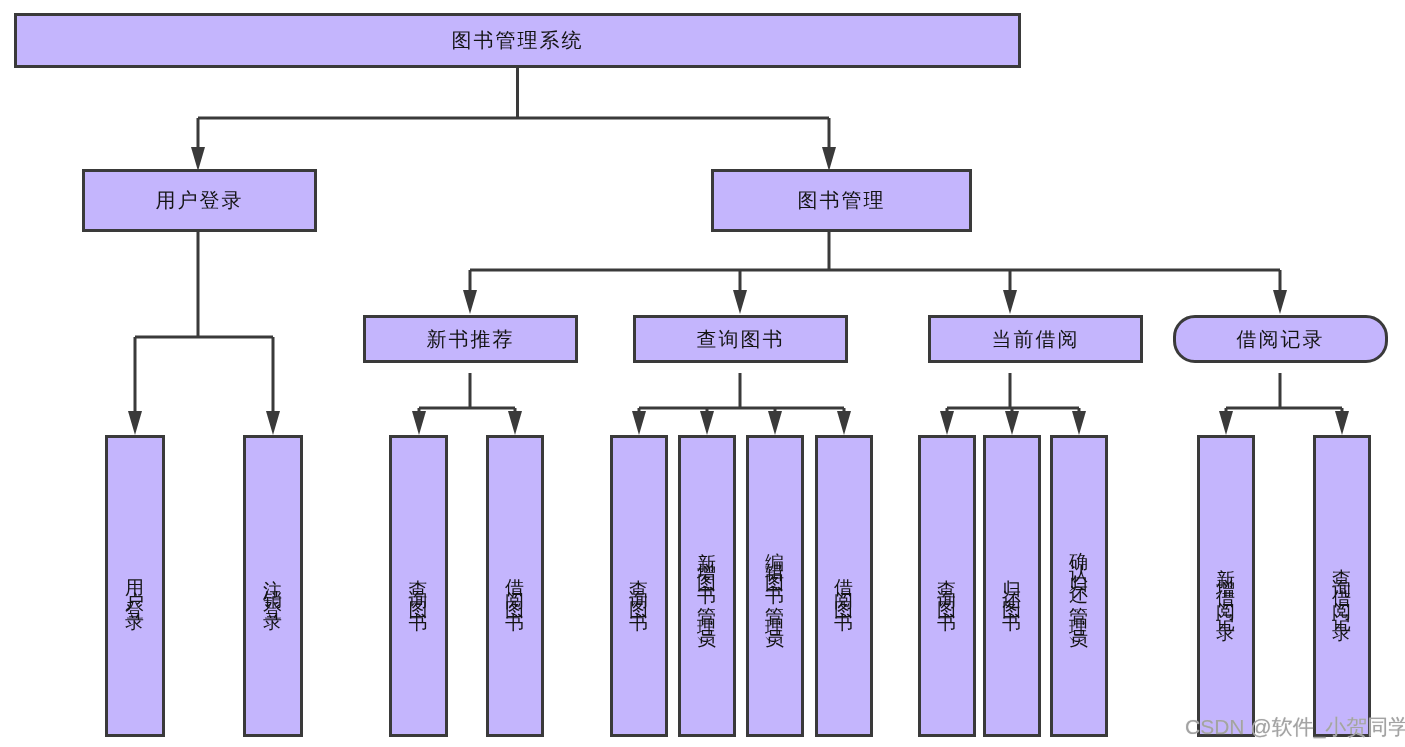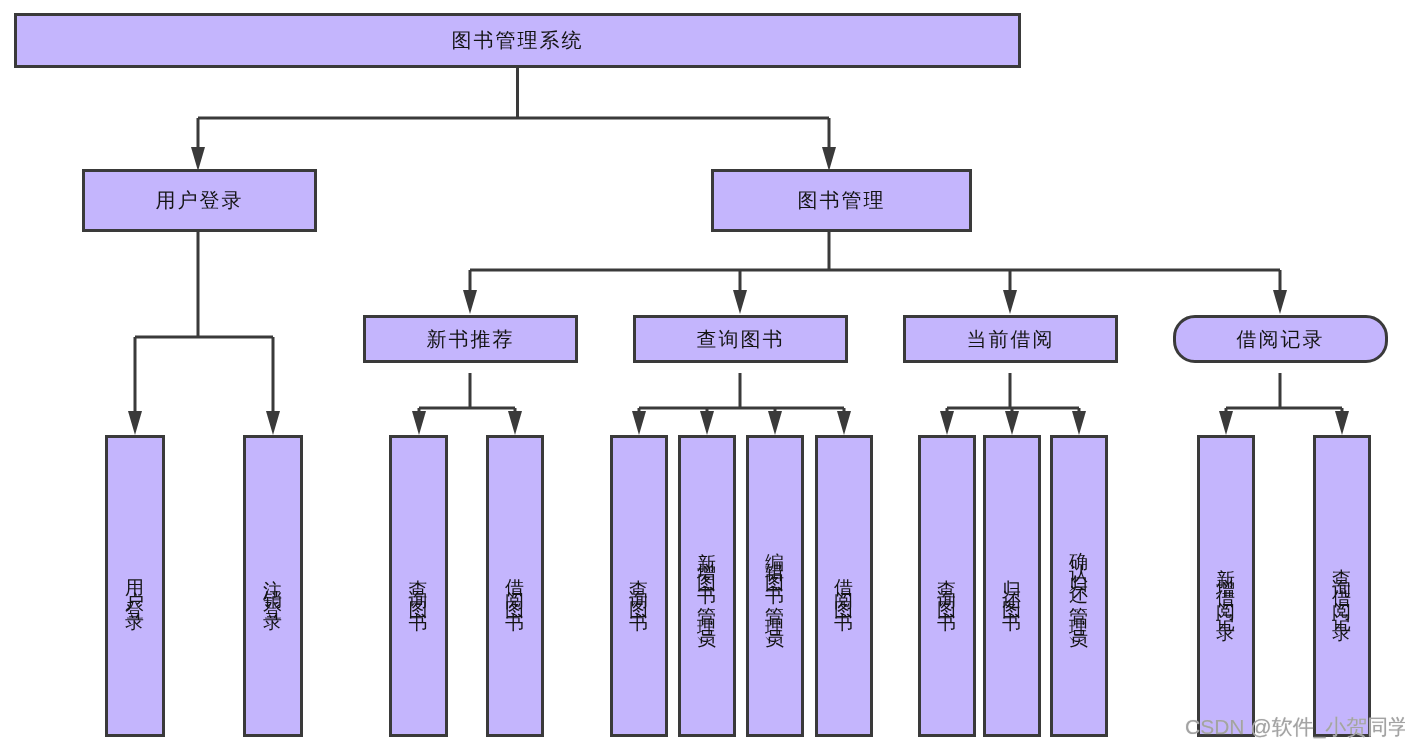--- a/index.html
+++ b/index.html
@@ -42,21 +42,21 @@
     letter-spacing: 11px;
     line-height: 1;
     color: #141414;
   }
   .root-box    { left: 14px;  top: 13px;  width: 1007px; height: 55px; }
   .lv2-user    { left: 82px;  top: 169px; width: 235px;  height: 63px; }
   .lv2-book    { left: 711px; top: 169px; width: 261px;  height: 63px; }
   .lv3         { top: 315px; height: 48px; width: 215px; }
   .lv3-newbook { left: 363px; }
   .lv3-borrow  { left: 633px; }
-  .lv3-current { left: 903px; }
+  .lv3-current { left: 928px; }
   .lv3-records { left: 1173px; border-radius: 22px; }
   .leaf        { top: 435px; height: 302px; width: 60px; }
   .leaf-u1 { left: 105px; }
   .leaf-u2 { left: 243px; }
   .leaf-n1 { left: 389px; width: 59px; }
   .leaf-n2 { left: 486px; width: 58px; }
   .leaf-b1 { left: 610px; width: 58px; }
   .leaf-b2 { left: 678px; width: 58px; }
   .leaf-b3 { left: 746px; width: 58px; }
   .leaf-b4 { left: 815px; width: 58px; }

